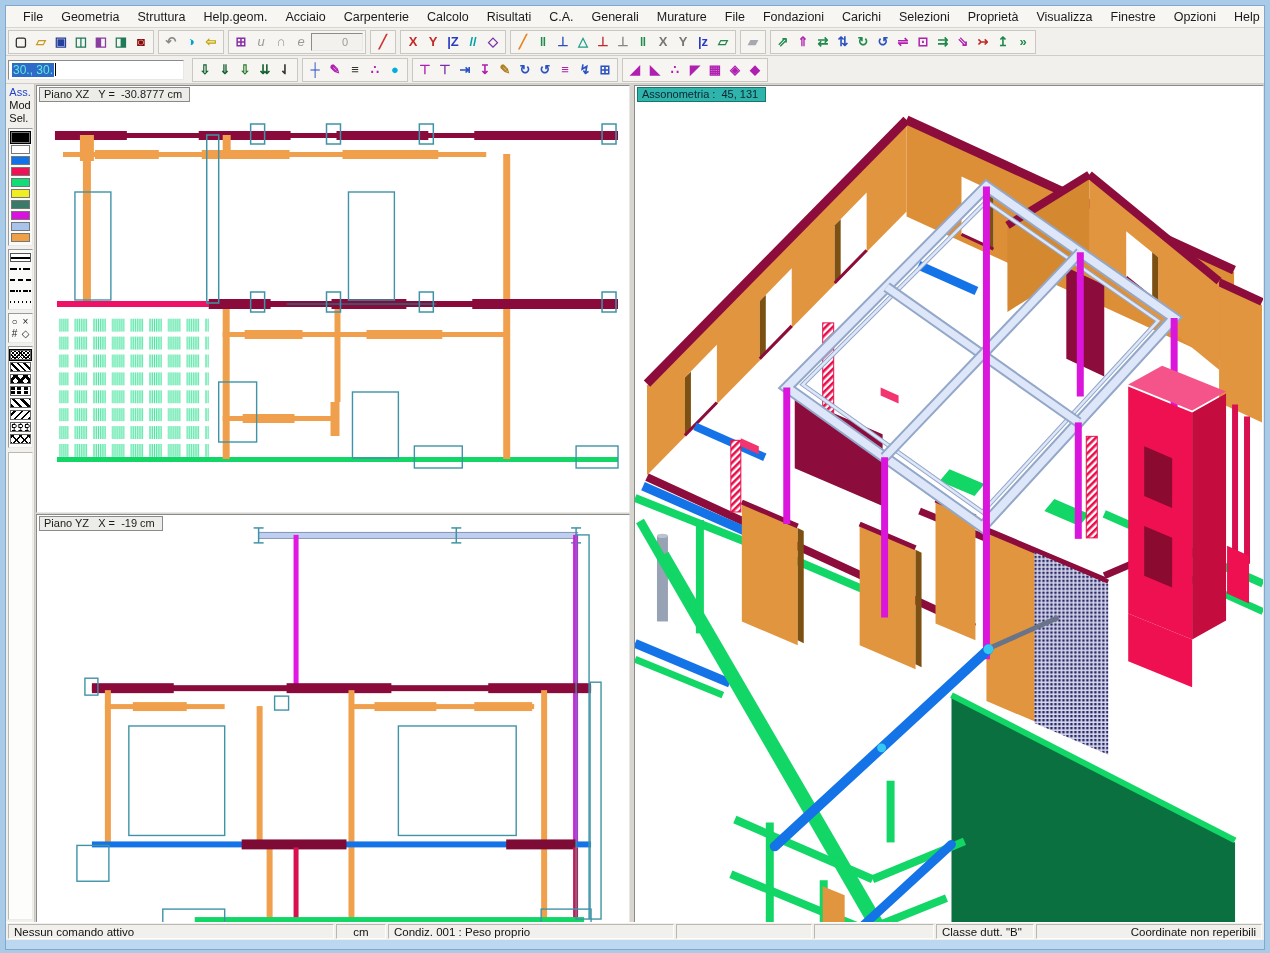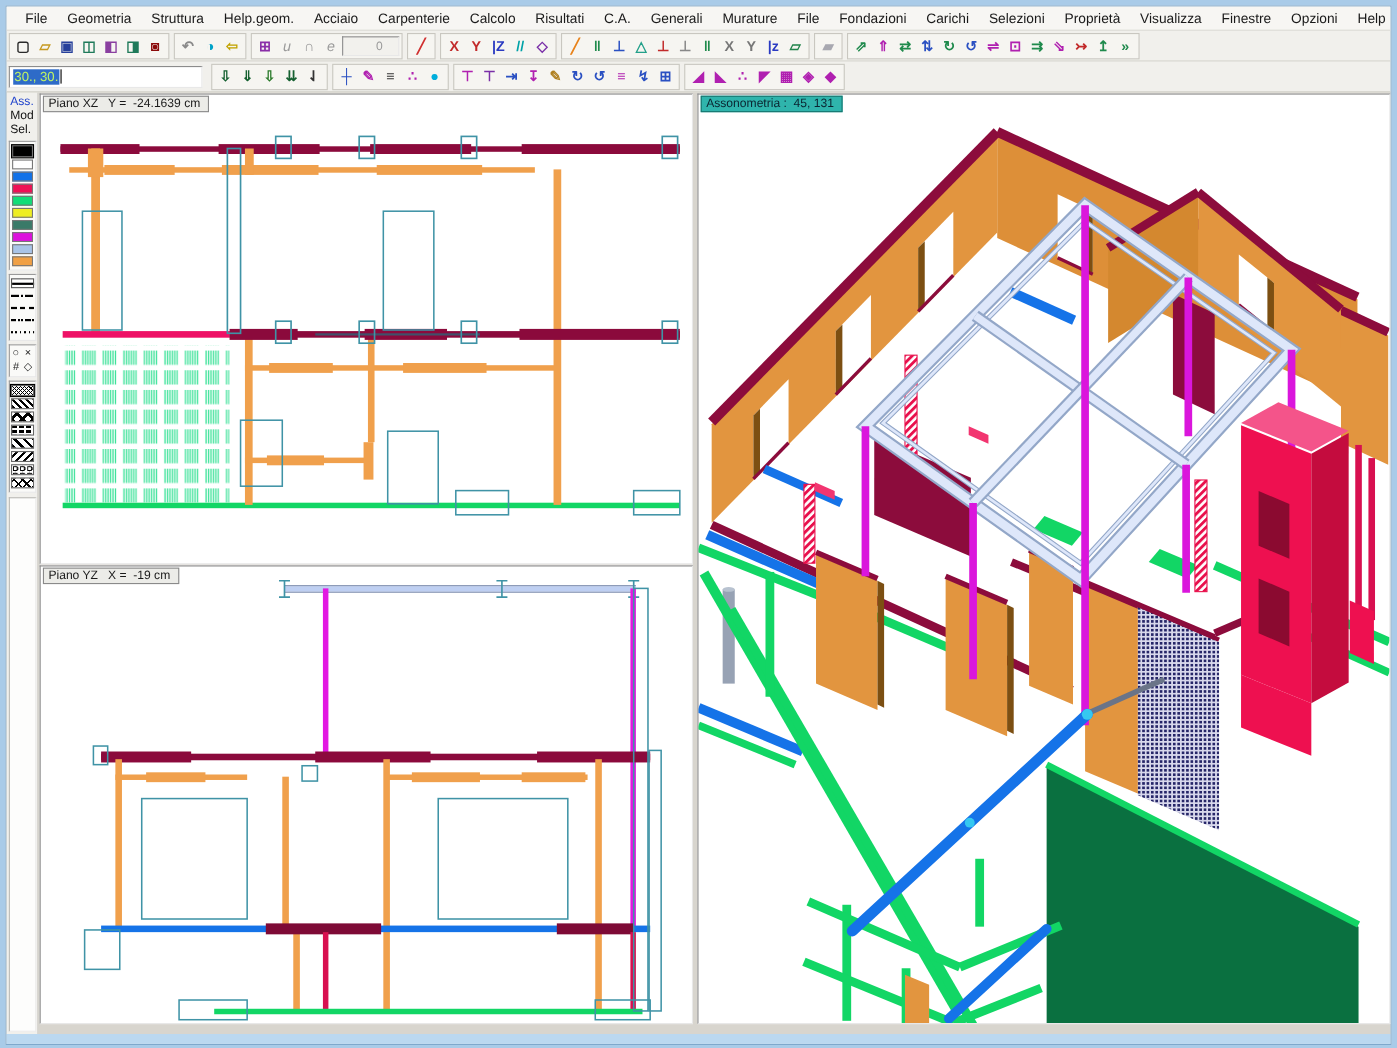--- a/index.html
+++ b/index.html
@@ -25,21 +25,21 @@
   .tbfield { width:52px; height:18px; background:#F2F1ED; border:1px solid; border-color:#8C8C8C #E8E8E8 #E8E8E8 #8C8C8C;
              font-size:11px; color:#9A9A9A; display:flex; align-items:center; justify-content:flex-end; padding-right:14px; }
 
   
   .cmd-label { width:404px; height:20px; background:#FFFFFF; border:1px solid;
                border-color:#8C8C8C #E8E8E8 #E8E8E8 #8C8C8C; font-size:12px; color:#111;
                display:flex; align-items:center; padding-left:6px; margin:0 6px 0 4px; flex:0 0 auto; }
   .cmd-input { width:176px; height:20px; background:#FFFFFF; border:1px solid;
                border-color:#8C8C8C #E8E8E8 #E8E8E8 #8C8C8C; font-size:12px;
                display:flex; align-items:center; padding-left:3px; margin-right:8px; flex:0 0 auto; }
-  .sel-text { background:#2E6BC8; color:#bef264; padding:0 1px; }
+  .sel-text { background:#2E6BC8; color:#5eead4; padding:0 1px; }
   .caret { display:inline-block; width:1px; height:13px; background:#000; margin-left:1px; }
 
   
   .client { position:relative; flex:1 1 auto; background:#D8D5CE; overflow:hidden; }
 
   
   .sidebar { position:absolute; left:0; top:0; bottom:0; width:29px; background:#F1F0EC;
              border-right:1px solid #C9C7C0; display:flex; flex-direction:column; align-items:center; padding-top:2px; }
   .side-mode { font-size:11px; line-height:13px; cursor:default; }
   .side-panel { width:25px; background:#FAFAF8; border:1px solid; border-color:#9A9A9A #E8E8E8 #E8E8E8 #9A9A9A;
@@ -262,21 +262,21 @@
             <div class="hatch h-dash-rows"></div>
             <div class="hatch h-diagonal"></div>
             <div class="hatch h-zigzag"></div>
             <div class="hatch h-circles"></div>
             <div class="hatch h-cross-lattice"></div>
           </div>
       <div class="side-empty"></div>
     </div>
 
     <div class="viewport" id="vp-xz">
-      <div class="vtab">Piano XZ   Y =  -24.1639 cm</div>
+      <div class="vtab">Piano XZ   Y =  -30.8777 cm</div>
       <svg class="canvas-svg" viewBox="0 0 593 426" preserveAspectRatio="none">
         <defs>
           <pattern id="hv" width="18.7" height="17.9" patternUnits="userSpaceOnUse">
             <g stroke="#3FE29A" stroke-width="1.2">
               <line x1="1" y1="0" x2="1" y2="13"></line>
                   <line x1="3.2" y1="0" x2="3.2" y2="13"></line>
               <line x1="5.4" y1="0" x2="5.4" y2="13"></line>
                   <line x1="7.6" y1="0" x2="7.6" y2="13"></line>
               <line x1="9.8" y1="0" x2="9.8" y2="13"></line>
                   <line x1="12" y1="0" x2="12" y2="13"></line>
@@ -573,15 +573,24 @@
         <g>
           <line x1="354" y1="566" x2="140" y2="764" stroke="#1573E8" stroke-width="10" stroke-linecap="round"></line>
           <line x1="317" y1="762" x2="228" y2="844" stroke="#1573E8" stroke-width="9" stroke-linecap="round"></line>
           <circle cx="247" cy="665" r="4.5" fill="#35C8F0"></circle>
           <circle cx="354" cy="566" r="5" fill="#35C8F0"></circle>
         </g>
       </svg>
     </div>
   </div>
 
+  <div class="statusbar" id="status-bar">
+        <div class="seg" style="width: 326px; justify-content: flex-start;">Nessun comando attivo</div>
+        <div class="seg" style="width: 50px; justify-content: center;">cm</div>
+        <div class="seg" style="width: 286px; justify-content: flex-start;">Condiz. 001 : Peso proprio</div>
+        <div class="seg" style="width: 136px; justify-content: flex-start;"></div>
+        <div class="seg" style="width: 120px; justify-content: flex-start;"></div>
+        <div class="seg" style="width: 98px; justify-content: flex-start;">Classe dutt. "B"</div>
+        <div class="seg last" style="justify-content: flex-end;">Coordinate non reperibili</div>
+      </div>
   <div class="bottom-strip"></div>
  </div>
 </div>
 
 </body></html>

